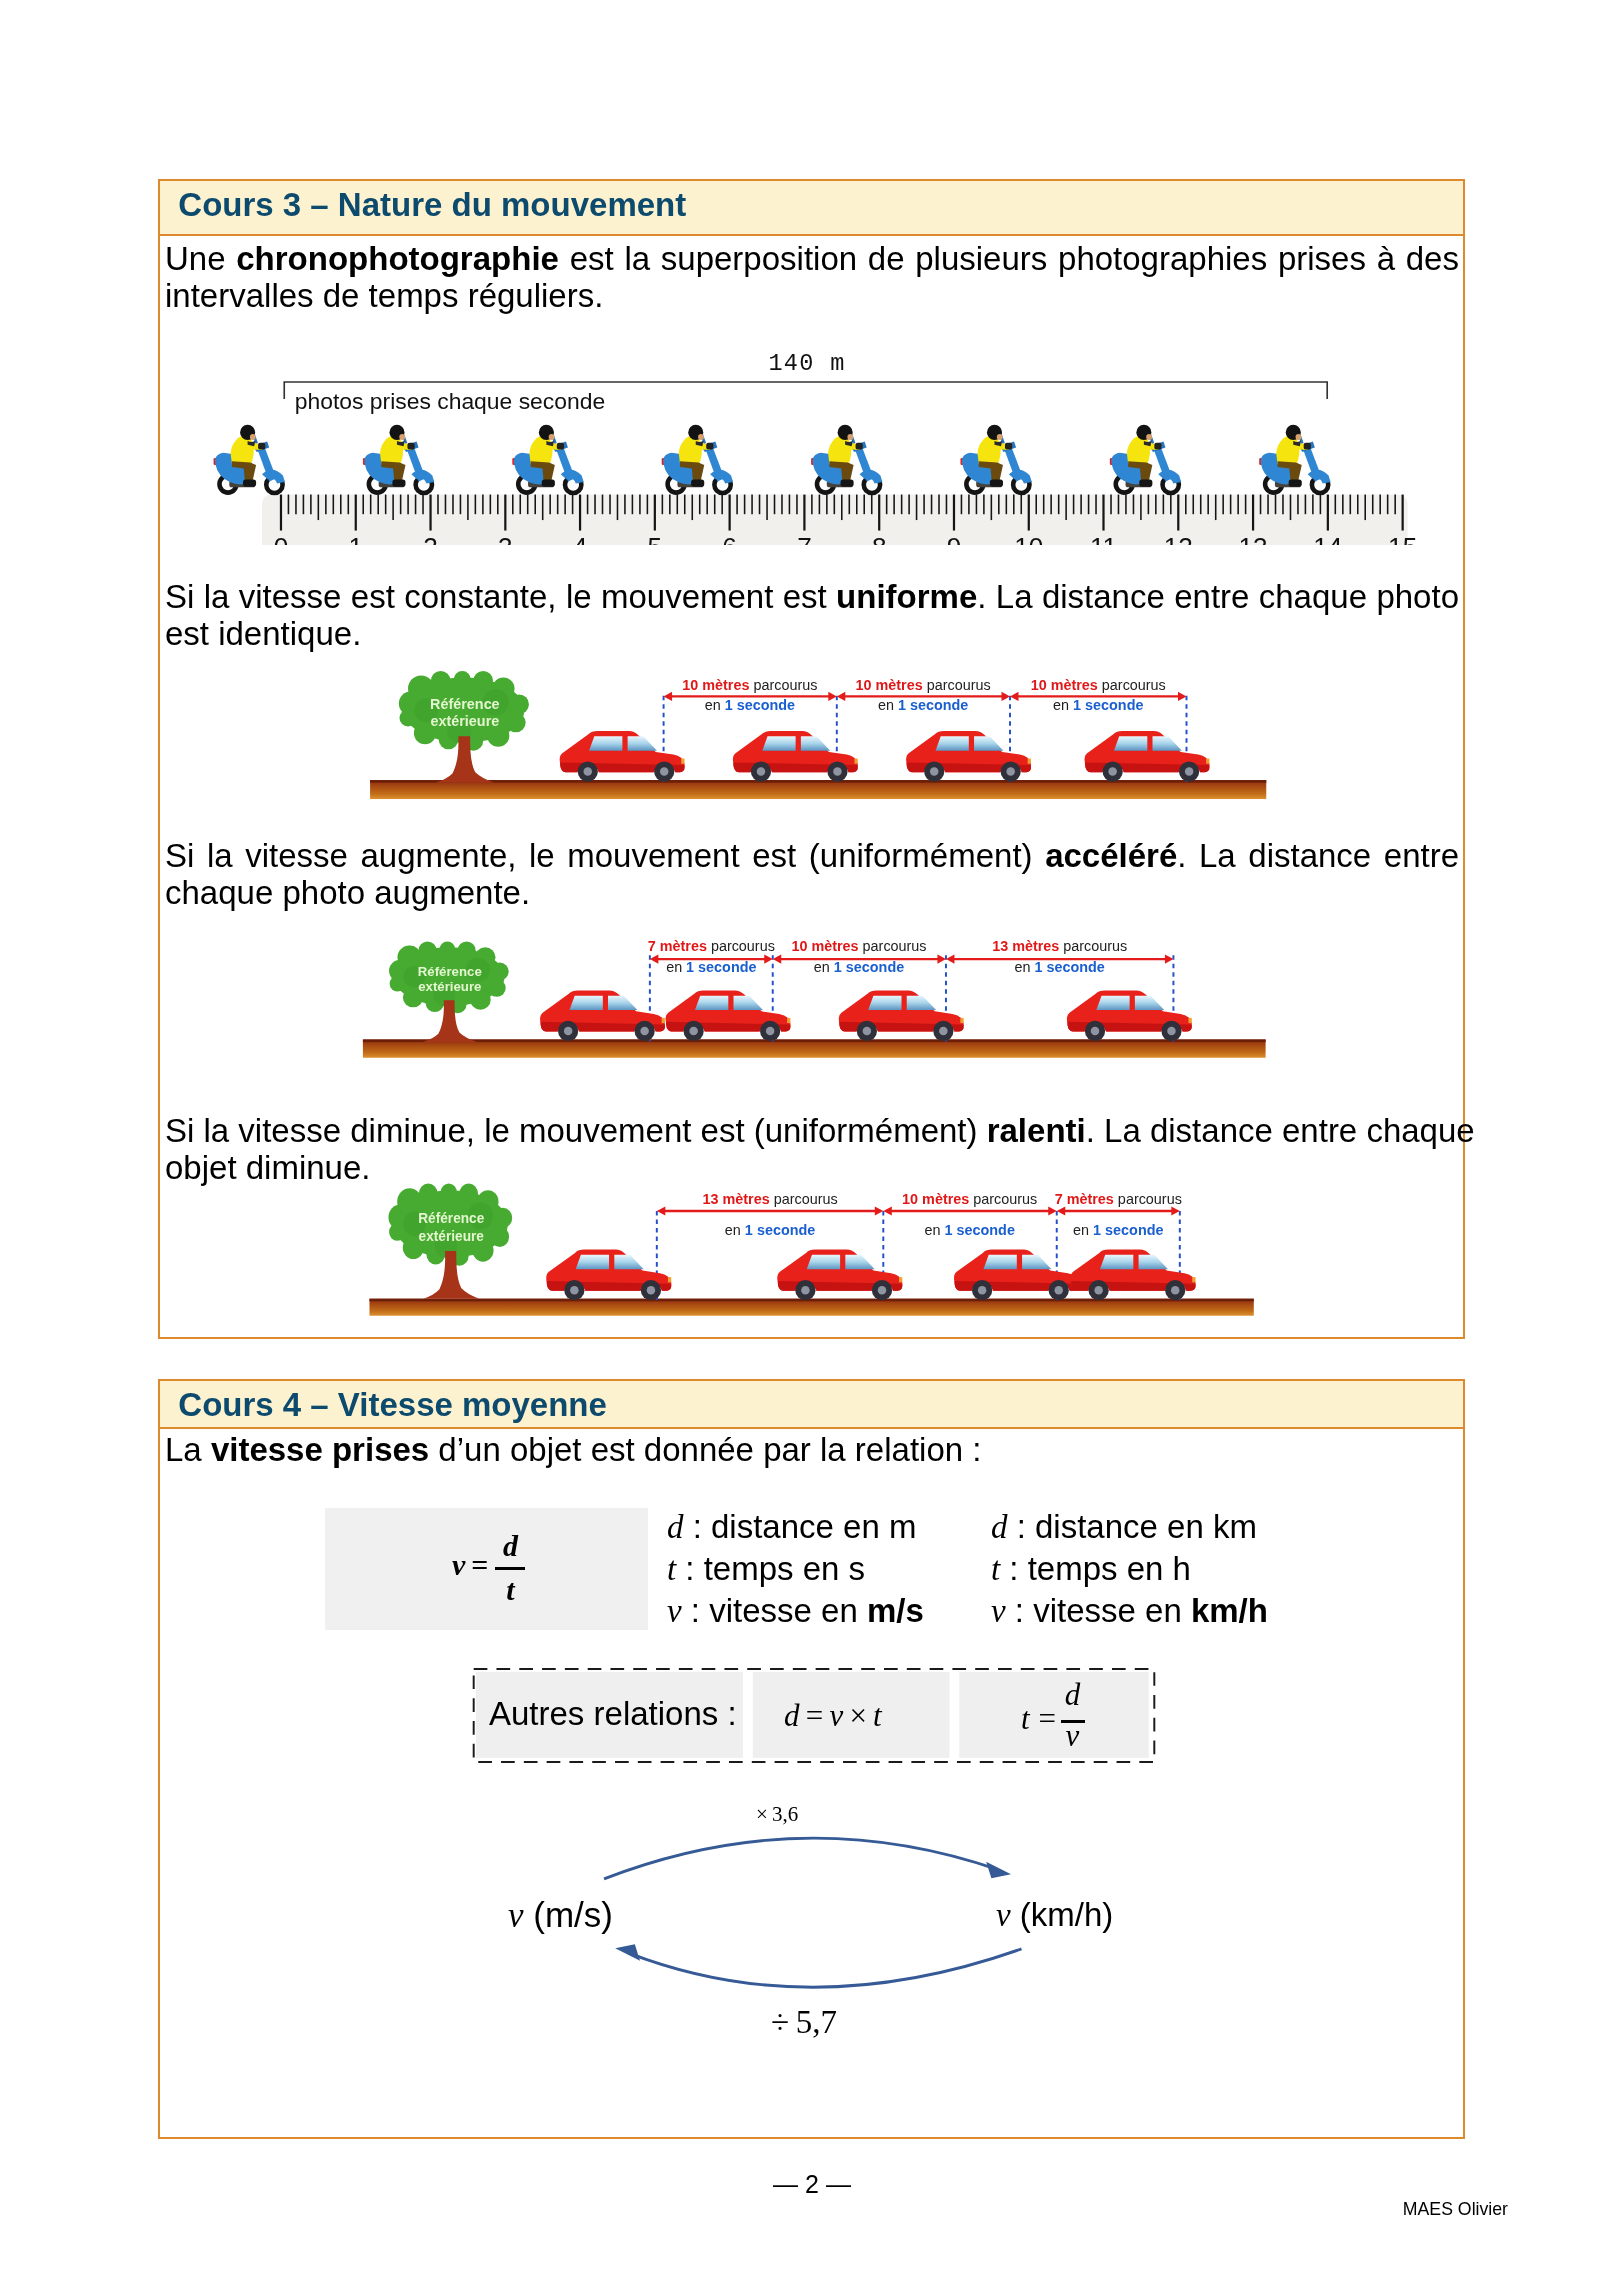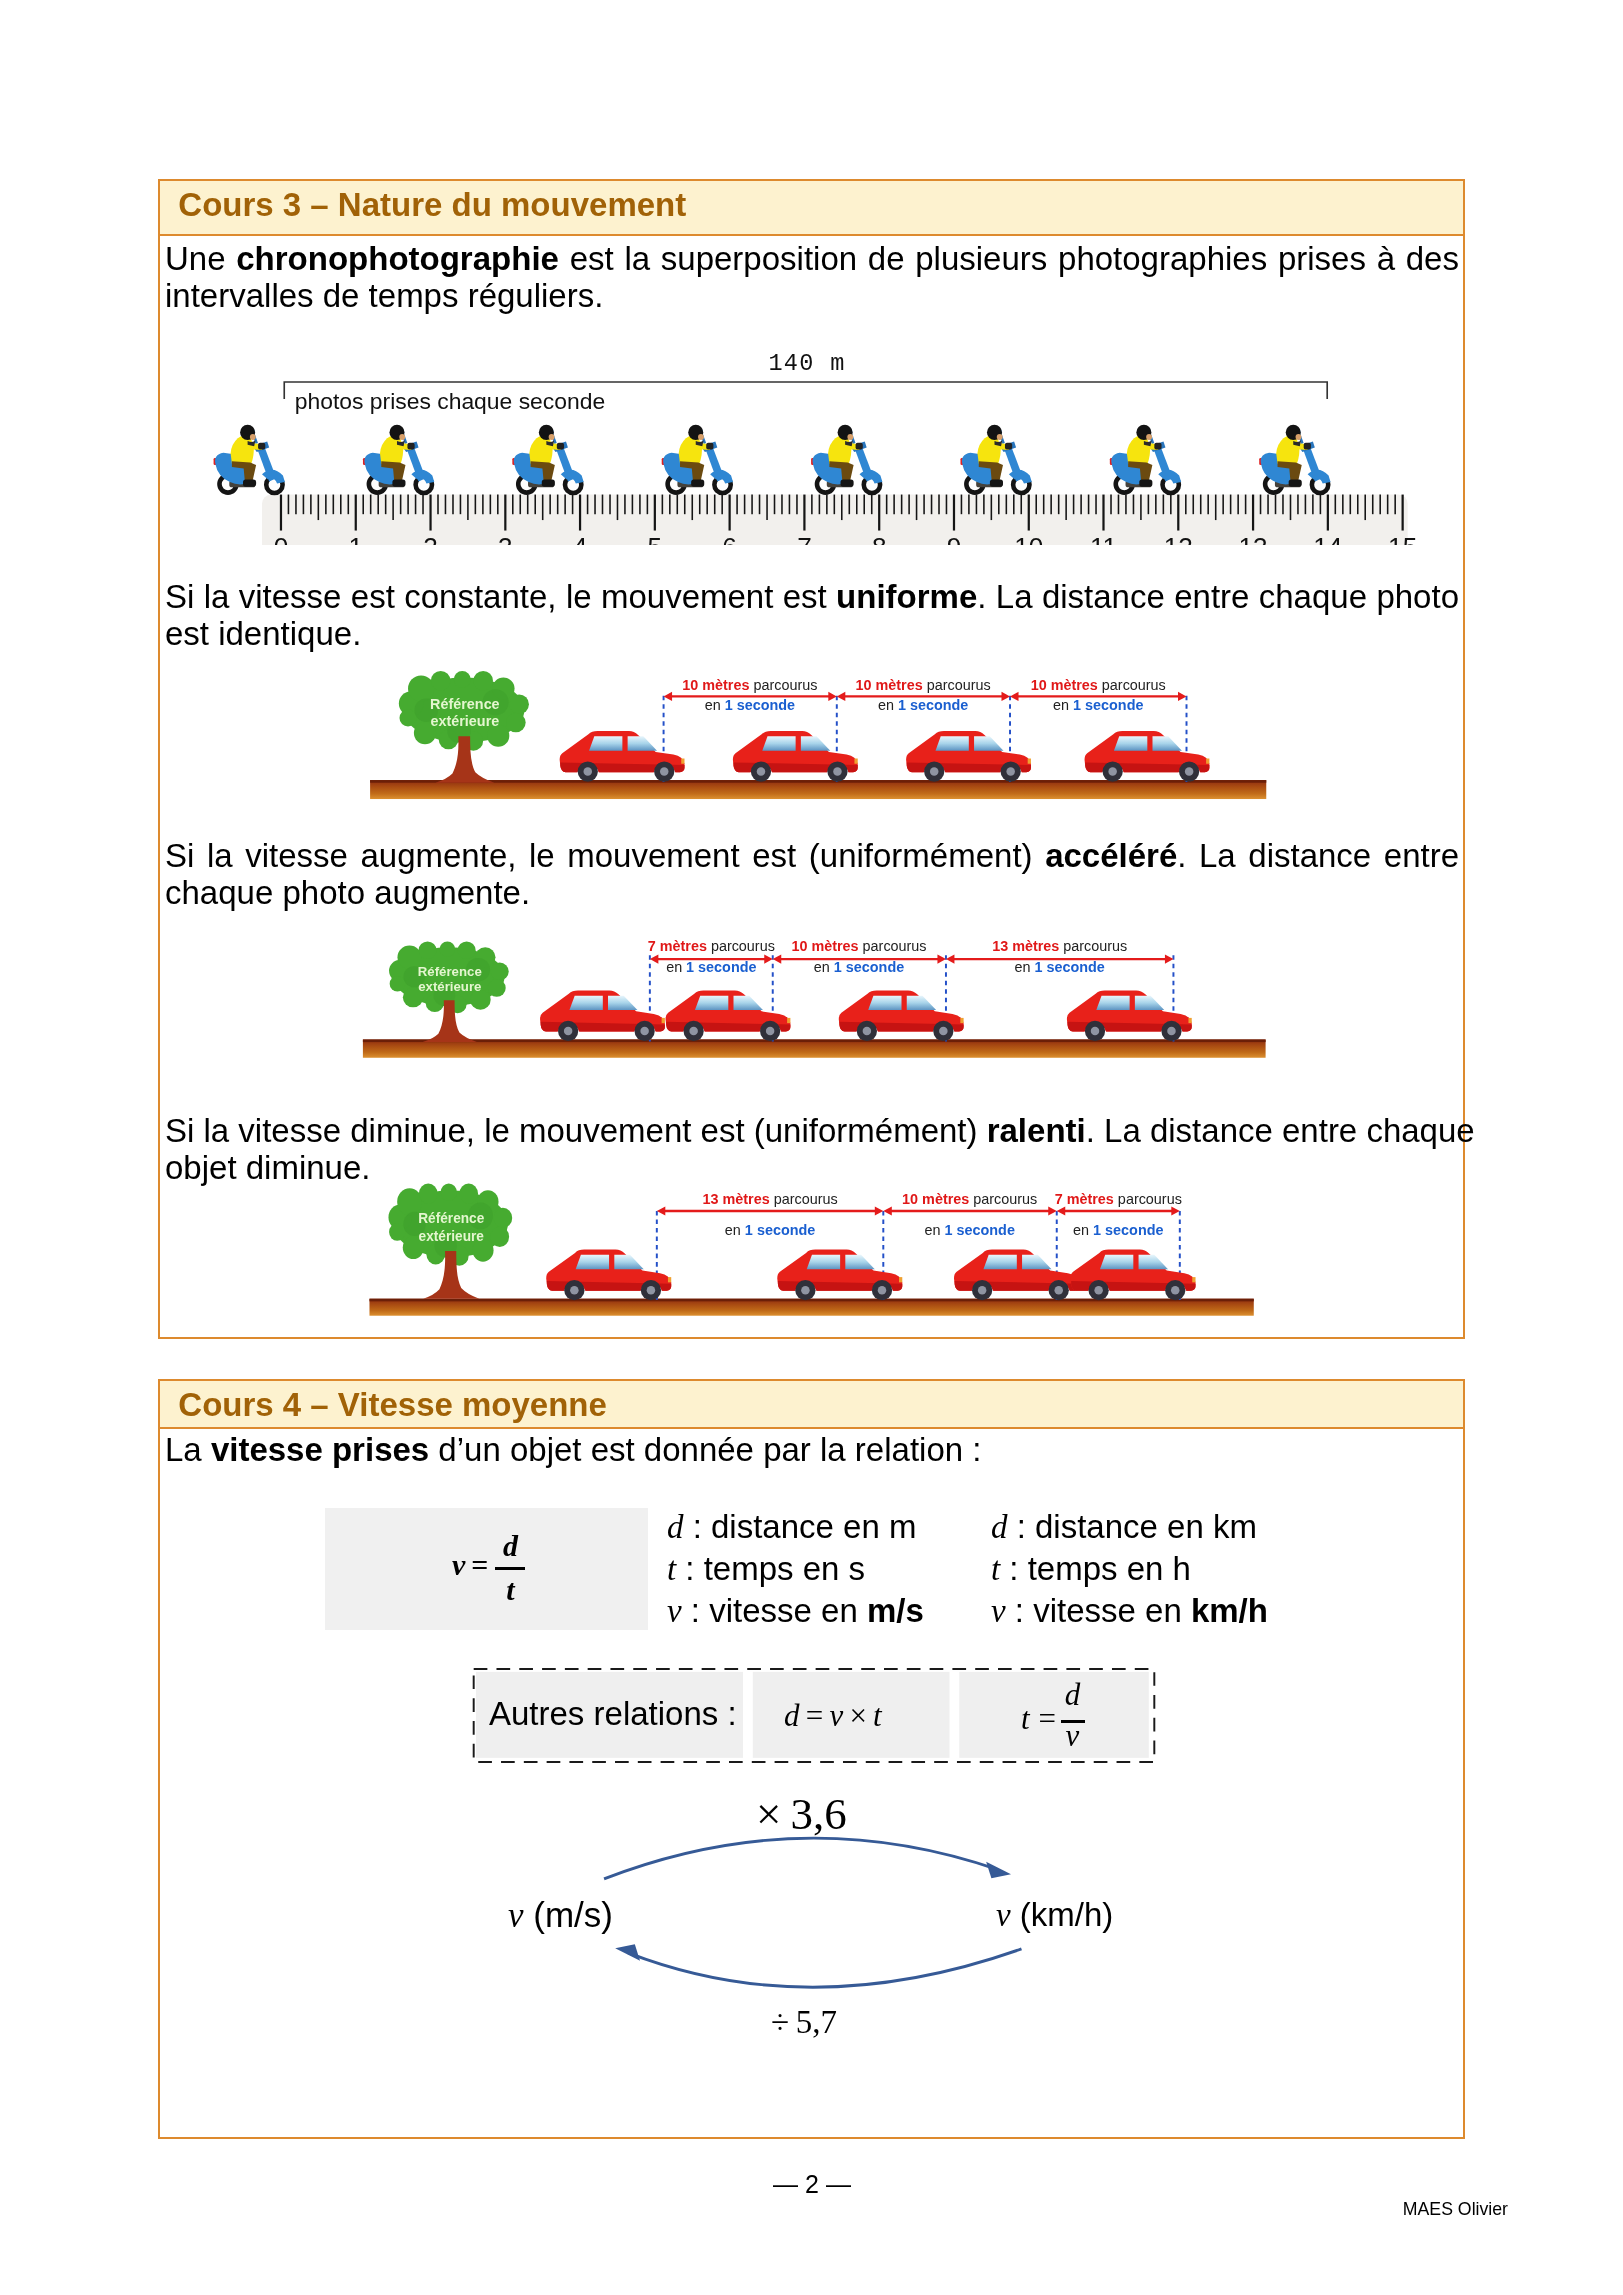--- a/index.html
+++ b/index.html
@@ -1,21 +1,21 @@
 <!DOCTYPE html>
 <html style="font-size:10.5px"><head>
 <meta charset="utf-8">
 <style>
   html,body{margin:0;padding:0;}
   body{width:1623px;height:2295px;background:#ffffff;position:relative;
        font-family:"Liberation Sans", sans-serif;color:#000;}
   .abs{position:absolute;}
   .box{position:absolute;left:158px;width:1307px;border:2px solid #dd8a2e;box-sizing:border-box;background:#fff;}
   .hdr{position:absolute;left:0;top:0;right:0;background:#fdf2cf;border-bottom:2px solid #dd8a2e;}
-  .title{position:absolute;left:18.3px;font-size:33px;font-weight:bold;color:#a16207;line-height:37px;white-space:nowrap;}
+  .title{position:absolute;left:18.3px;font-size:33px;font-weight:bold;color:#0c4a6e;line-height:37px;white-space:nowrap;}
   .p{position:absolute;left:165px;width:1294px;font-size:33px;line-height:37px;}
   .j{text-align:justify;text-align-last:justify;white-space:nowrap;}
   .ser{font-family:"Liberation Serif", serif;font-style:italic;}
 </style>
 </head>
 <body>
 
 <svg width="0" height="0" style="position:absolute;">
 <defs>
   <linearGradient id="roadg" x1="0" y1="0" x2="0" y2="1">
@@ -444,21 +444,21 @@
   <rect x="750" y="9" width="291" height="132" fill="#efefef"></rect>
   <rect x="4.5" y="4.5" width="1045" height="143" fill="none" stroke="#1a1a1a" stroke-width="3" stroke-dasharray="21 14"></rect>
 </svg>
 <div class="abs" style="left:489px;top:1695px;font-size:33px;line-height:37px;">Autres relations&nbsp;:</div>
 <div class="abs ser" style="left:784px;top:1700px;font-size:31px;line-height:31px;">d<span style="font-style:normal;"> = </span>v<span style="font-style:normal;"> × </span>t</div>
 <div class="abs ser" style="left:1021px;top:1703px;font-size:31px;line-height:31px;">t<span style="font-style:normal;">  =</span></div>
 <div class="abs ser" style="left:1056px;top:1679px;width:33px;text-align:center;font-size:31px;line-height:31px;">d</div>
 <div class="abs" style="left:1061px;top:1720px;width:24px;height:2.9px;background:#000;"></div>
 <div class="abs ser" style="left:1056px;top:1720px;width:33px;text-align:center;font-size:31px;line-height:31px;">v</div>
 
-<div class="abs" style="left:756px;top:1796px;font-size:45px;line-height:37px;font-family:'Liberation Serif',serif;">× 3,6</div>
+<div class="abs" style="left:756px;top:1796px;font-size:21px;line-height:37px;font-family:'Liberation Serif',serif;">× 3,6</div>
 <svg class="abs" style="left:589px;top:1793px;" width="458" height="262" viewBox="0 0 700 400">
   <path d="M 23,131 Q 325,14 625,117" fill="none" stroke="#365a96" stroke-width="4.5"></path>
   <path d="M 645,124 L 607,105 L 615,130 Z" fill="#365a96"></path>
   <path d="M 661,238 Q 340,352 60,244" fill="none" stroke="#365a96" stroke-width="4.5"></path>
   <path d="M 40,237 L 78,256 L 70,231 Z" fill="#365a96"></path>
 </svg>
 <div class="abs" style="left:508px;top:1896px;font-size:35px;line-height:37px;"><span class="ser">v</span> (m/s)</div>
 <div class="abs" style="left:996px;top:1896px;font-size:33px;line-height:37px;"><span class="ser">v</span> (km/h)</div>
 <div class="abs" style="left:771px;top:2004px;font-size:33px;line-height:37px;font-family:'Liberation Serif',serif;">÷ 5,7</div>
 

